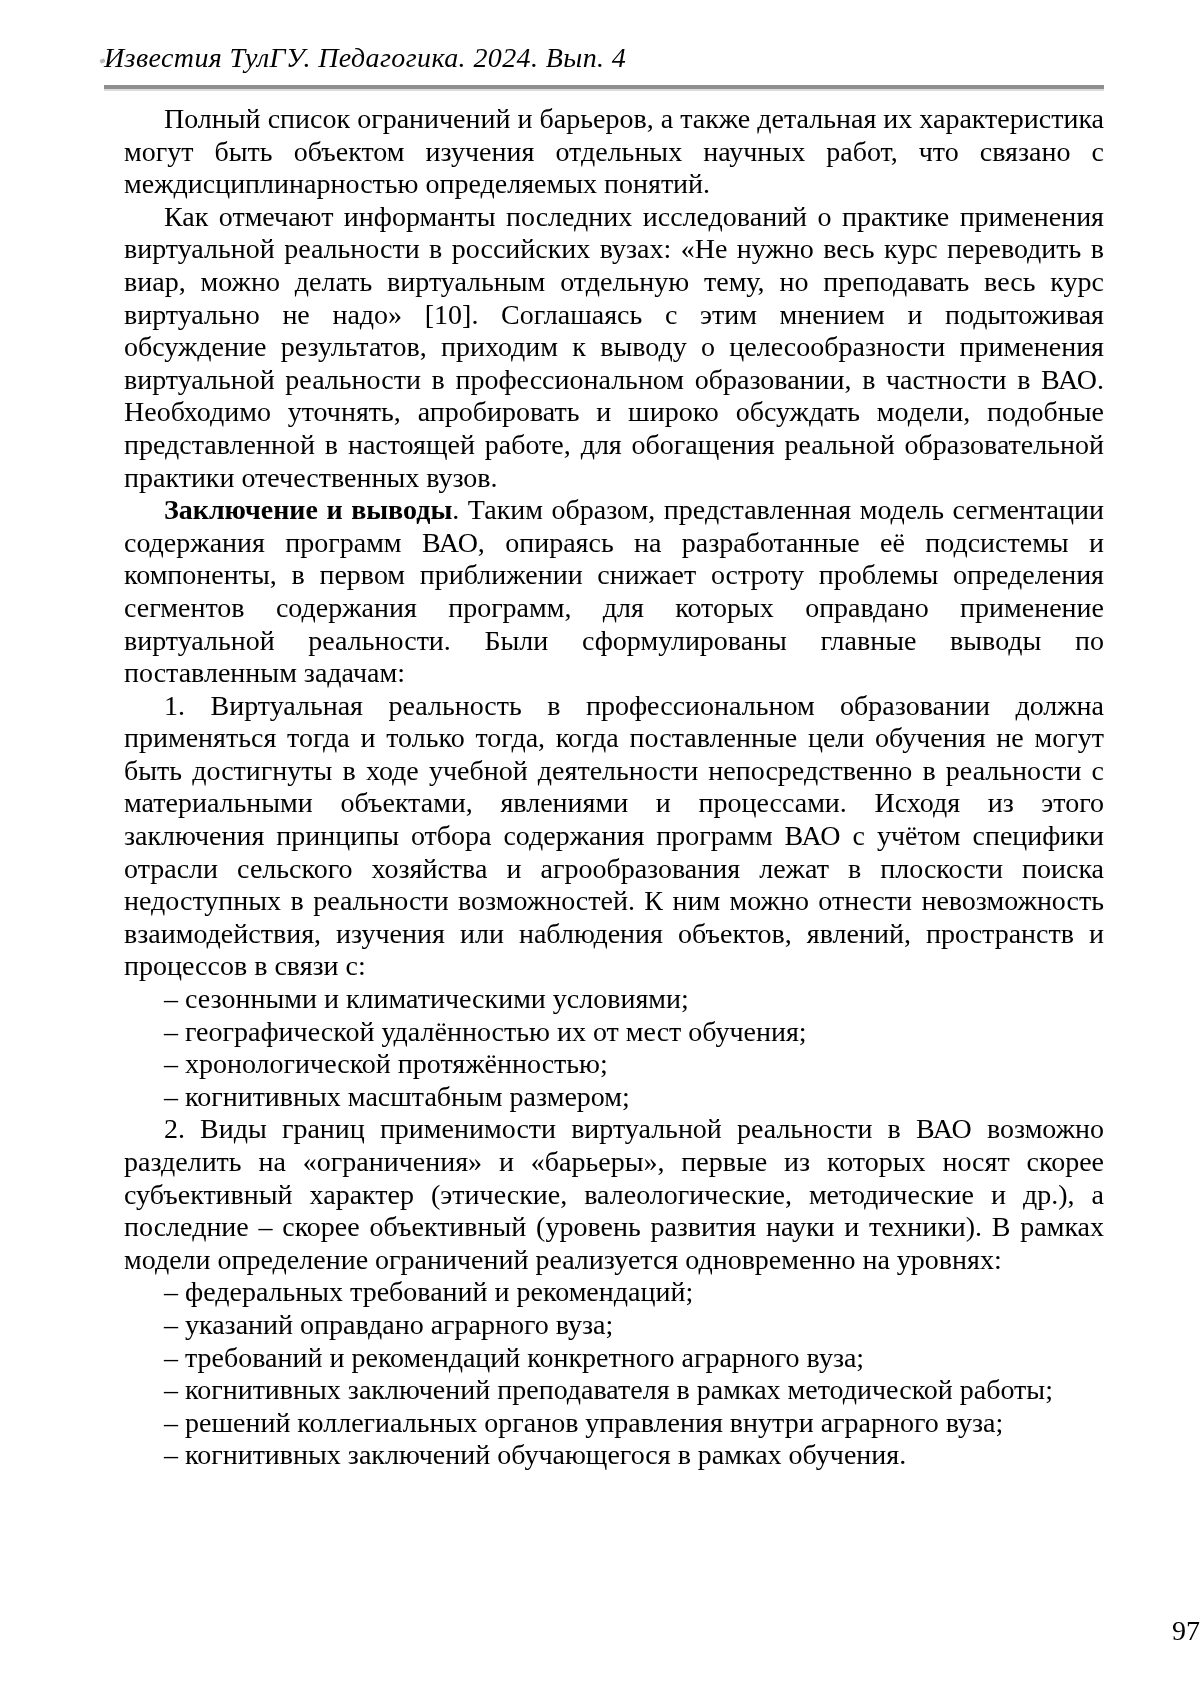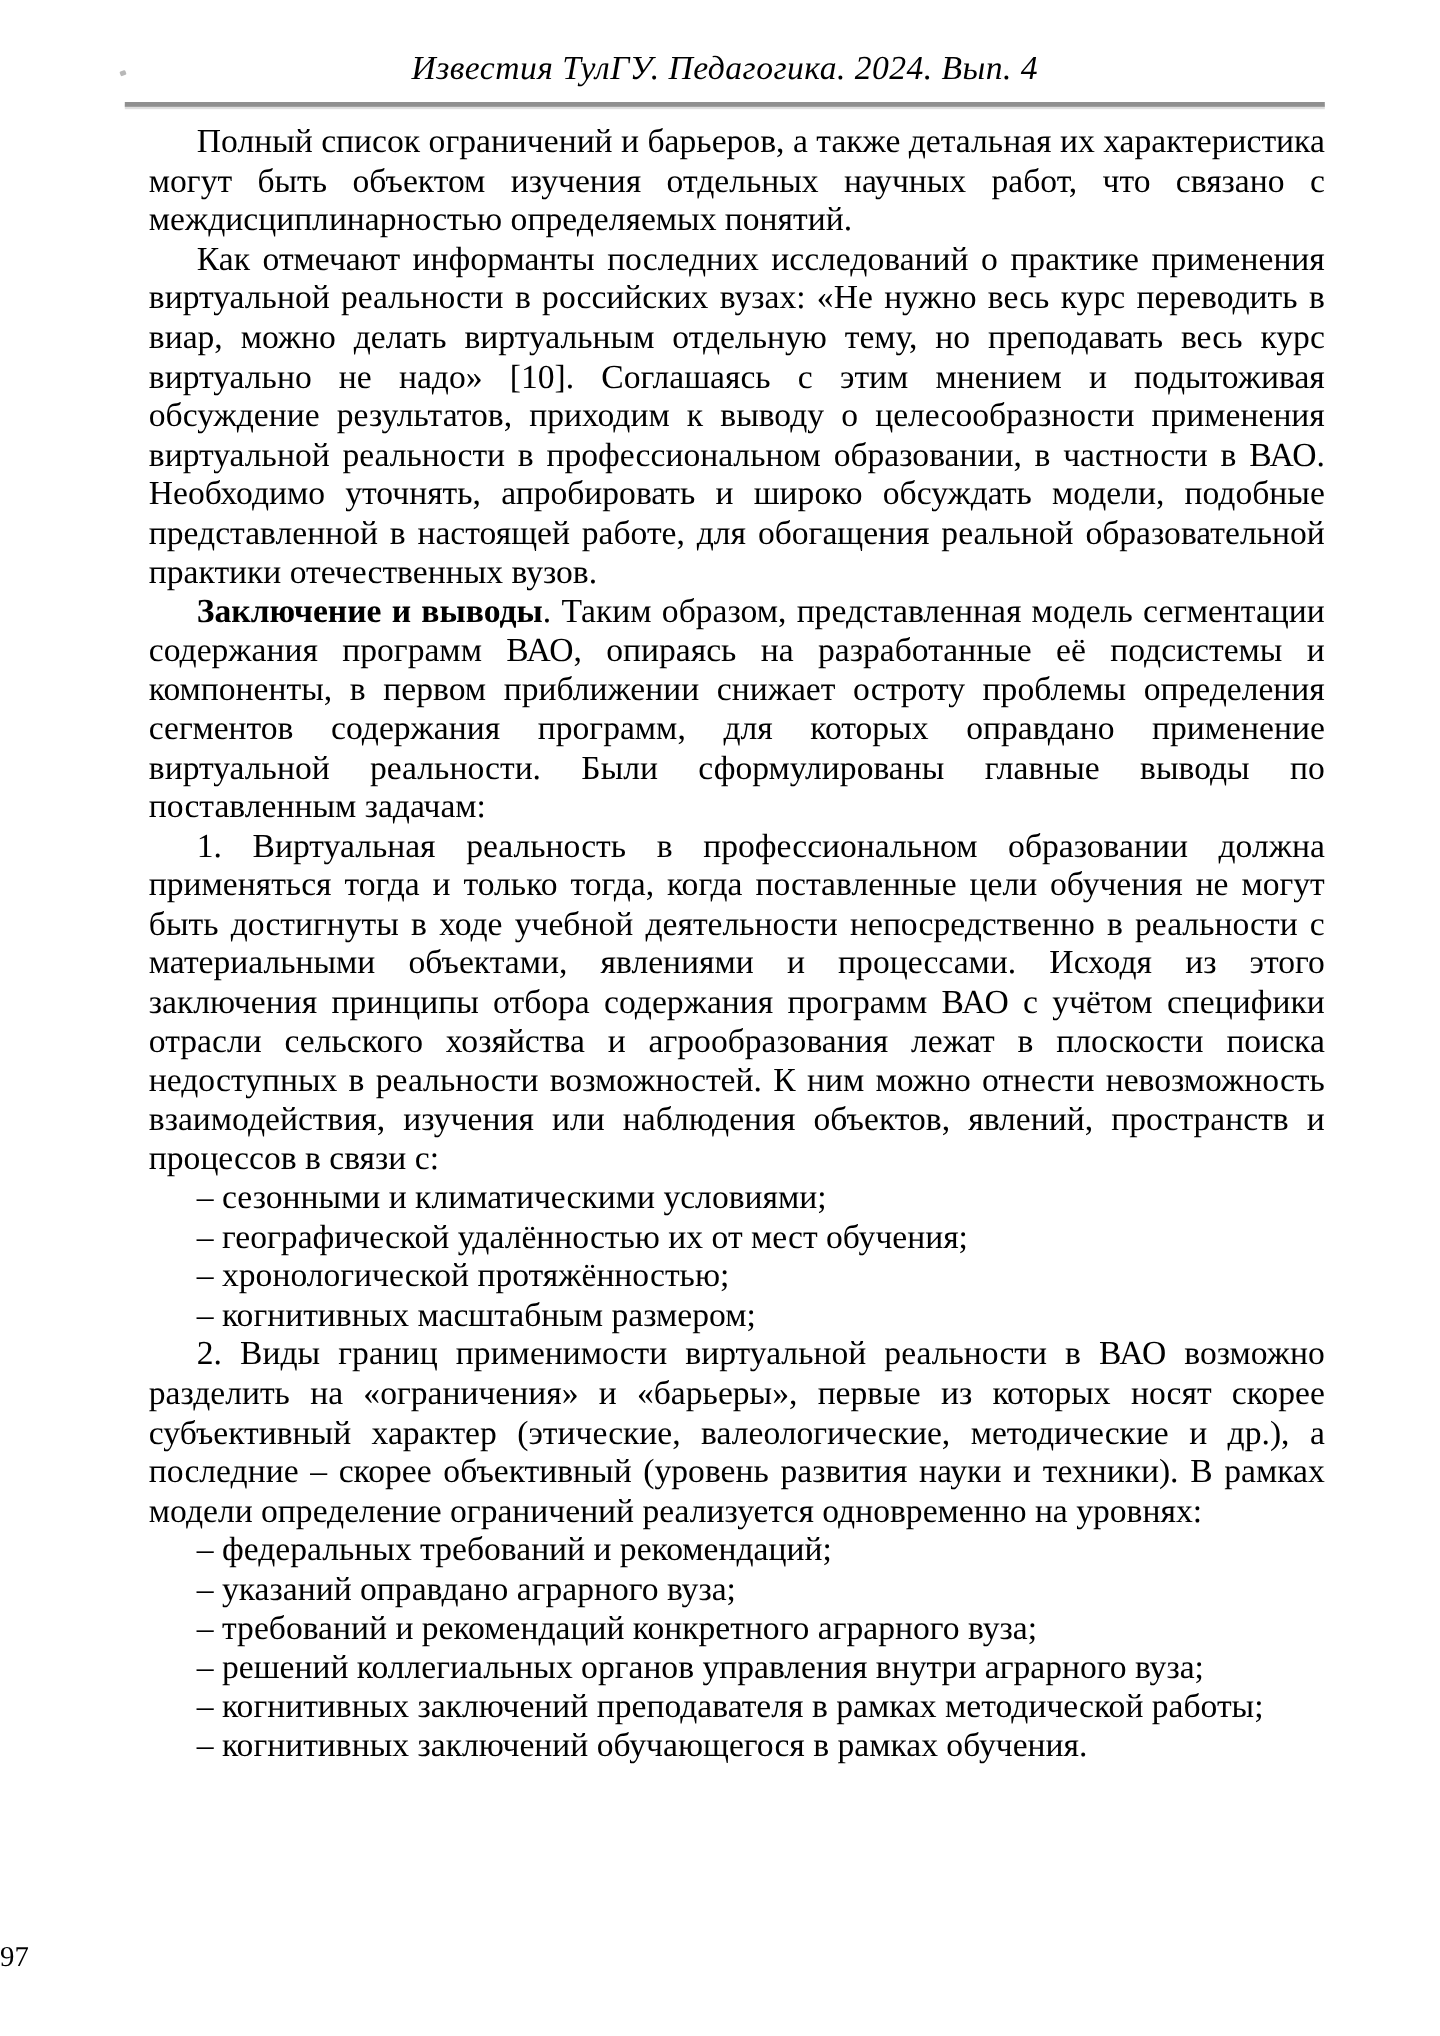--- a/index.html
+++ b/index.html
@@ -10,21 +10,20 @@
     font-family: "Liberation Serif", "DejaVu Serif", serif;
     position: relative;
     overflow: hidden;
   }
   .page {
     position: absolute;
     inset: 0;
     padding: 42px 96px 0 104px;
   }
   .header-title {
-    text-align: center;
     font-style: italic;
     font-size: 28px;
     line-height: 32px;
     letter-spacing: 0.4px;
   }
   .header-rule {
     height: 4px;
     background: #8f8f8f;
     margin-top: 11px;
     box-shadow: 0 2px 0 rgba(180,180,180,0.45);
@@ -50,22 +49,22 @@
   .para, .list-item {
     text-indent: 40px;
     overflow-wrap: break-word;
   }
   .lead-bold { font-weight: bold; }
   .page-number {
     position: absolute;
     left: 0;
     right: 0;
     bottom: 50px;
-    text-align: left;
-    font-size: 24px;
+    text-align: right;
+    font-size: 28px;
     line-height: 32px;
   }
 </style>
 </head>
 <body>
 
 <div class="page">
 
   <header>
     <div class="header-title">Известия ТулГУ. Педагогика. 2024. Вып. 4</div>
@@ -89,22 +88,22 @@
       <p class="list-item">– хронологической протяжённостью;</p>
       <p class="list-item">– когнитивных масштабным размером;</p>
     </div>
 
     <p class="para">2. Виды границ применимости виртуальной реальности в ВАО возможно разделить на «ограничения» и «барьеры», первые из которых носят скорее субъективный характер (этические, валеологические, методические и др.), а последние – скорее объективный (уровень развития науки и техники). В рамках модели определение ограничений реализуется одновременно на уровнях:</p>
 
     <div>
       <p class="list-item">– федеральных требований и рекомендаций;</p>
       <p class="list-item">– указаний оправдано аграрного вуза;</p>
       <p class="list-item">– требований и рекомендаций конкретного аграрного вуза;</p>
+      <p class="list-item">– когнитивных заключений преподавателя в рамках методической работы;</p>
       <p class="list-item">– решений коллегиальных органов управления внутри аграрного вуза;</p>
-      <p class="list-item">– когнитивных заключений преподавателя в рамках методической работы;</p>
       <p class="list-item">– когнитивных заключений обучающегося в рамках обучения.</p>
     </div>
 
   </main>
 
   <div class="page-number">97</div>
 
 </div>
 
 </body></html>

